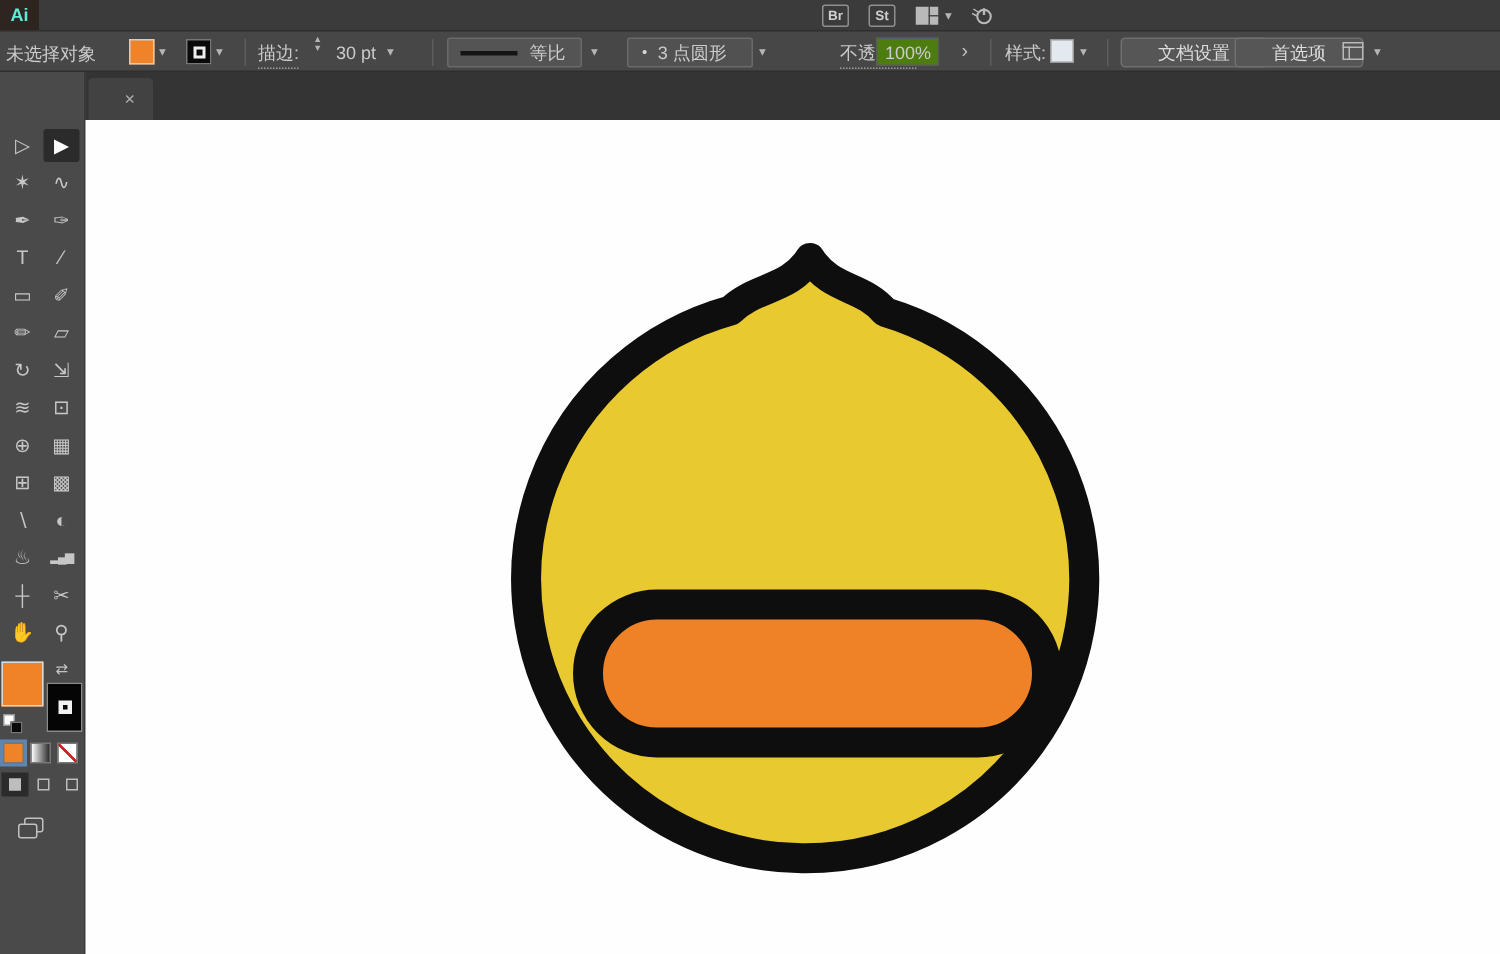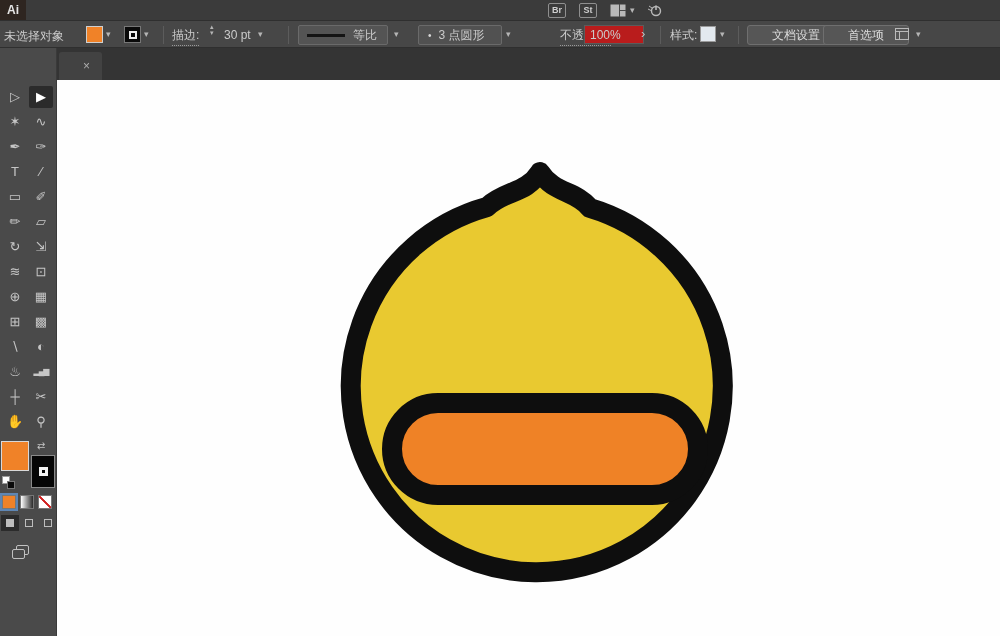--- a/index.html
+++ b/index.html
@@ -4,21 +4,21 @@
 <style>
   * { box-sizing: border-box; }
   html,body { margin:0; padding:0; }
   body { width:1000px; height:636px; overflow:hidden; background:#4A4A4A;
          font-family:"Liberation Sans", sans-serif; }
   .app { position:relative; width:1000px; height:636px; }
 
   
   .menubar { position:absolute; left:0; top:0; width:1000px; height:20px;
              background:#3B3B3B; display:flex; align-items:center; }
-  .ai-logo { width:26px; height:20px; background:#2E2520; color:#e5e5e5;
+  .ai-logo { width:26px; height:20px; background:#2E2520; color:#5eead4;
              font-weight:bold; font-size:12px; display:flex; align-items:center;
              justify-content:center; margin-right:2px; }
   .menus { display:flex; align-items:center; }
   .menu-item { color:#D4D4D4; font-size:12px; padding:0 7px; line-height:20px; cursor:default; }
   .mb-right { position:absolute; left:548px; top:0; height:20px; display:flex;
               align-items:center; gap:13px; }
   .badge { width:18px; height:15px; border:1px solid #8F8F8F; border-radius:2px;
            color:#CFCFCF; font-size:9px; font-weight:bold; display:flex;
            align-items:center; justify-content:center; }
   .ws { display:flex; align-items:center; gap:4px; }
@@ -48,21 +48,21 @@
   .sep1 { left:163px; } .sep2 { left:288px; } .sep3 { left:660px; } .sep4 { left:738px; }
   .profile-box { left:298px; top:4px; width:90px; height:20px; background:#545454;
                  border:1px solid #6A6A6A; border-radius:2px; display:flex;
                  align-items:center; gap:8px; padding:0 8px; }
   .profile-line { width:38px; height:3px; background:#141414; }
   .brush-box { left:418px; top:4px; width:84px; height:20px; background:#515151;
                border:1px solid #6A6A6A; border-radius:2px; display:flex;
                align-items:center; gap:7px; padding:0 9px; }
   .brush-dot { font-size:10px; color:#D8D8D8; }
   .lbl-opacity { left:560px; top:6px; }
-  .opacity-field { left:584px; top:4px; width:60px; height:19px; background:#b91c1c;
+  .opacity-field { left:584px; top:4px; width:42px; height:19px; background:#4d7c0f;
                    border:1px solid #5B5B5B; display:flex; align-items:center;
                    padding-left:5px;text-align:right; }
   .arrow-right { left:641px; top:5px; color:#C2C2C2; font-size:13px; }
   .lbl-style { left:670px; top:6px; }
   .style-swatch { left:700px; top:5px; width:16px; height:16px; background:#E3E9EF;
                   border:1px solid #9A9A9A; }
   .cbtn { top:4px; height:20px; background:#565656; border:1px solid #6F6F6F;
           border-radius:3px; color:#DCDCDC; display:flex; align-items:center;
           padding:0 24px; font-size:12px; }
   .btn-docsetup { left:747px; }

